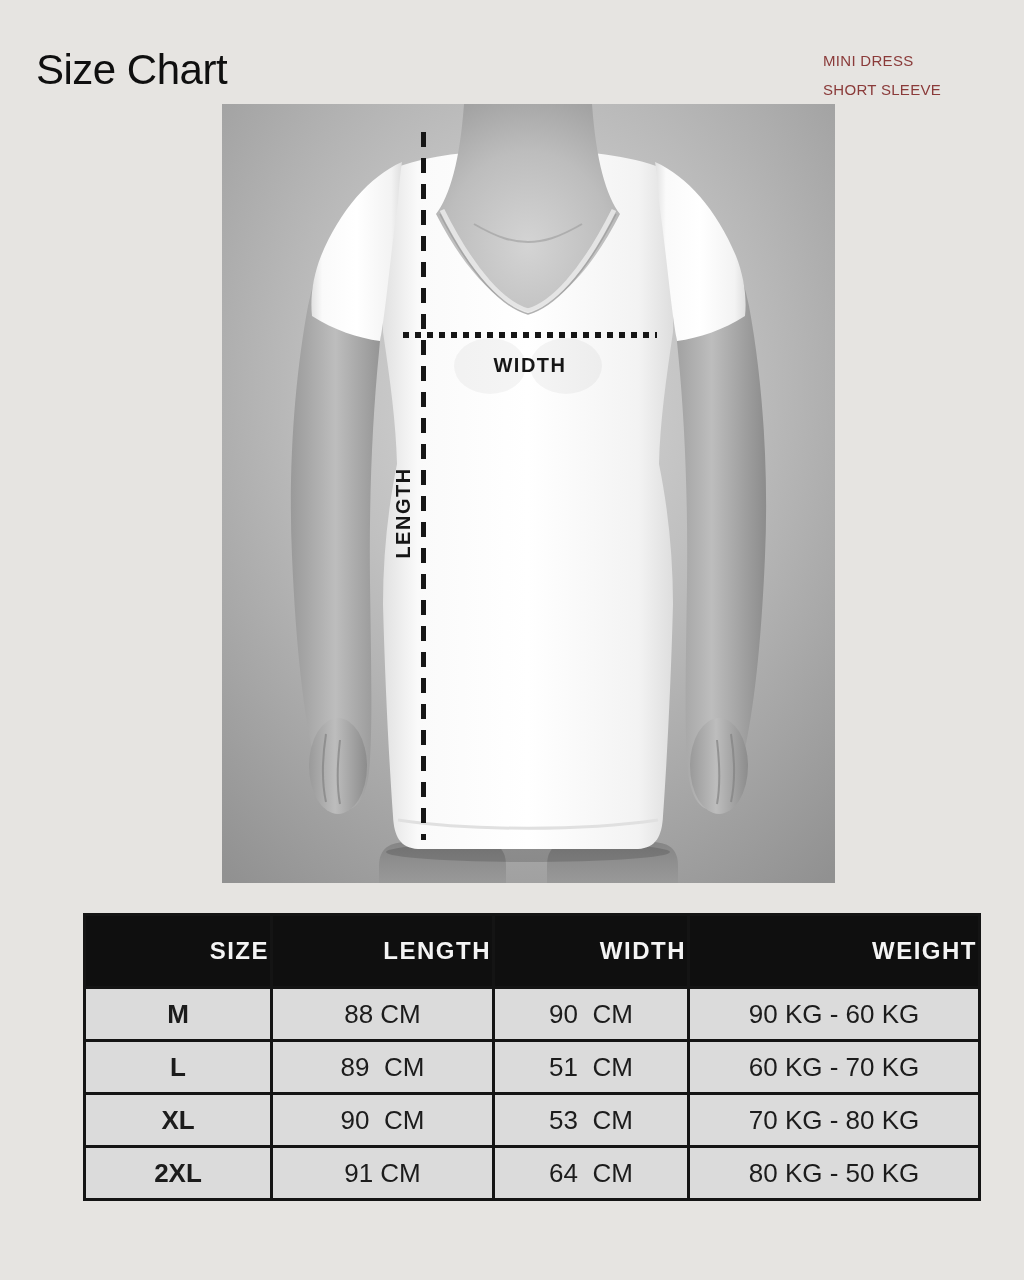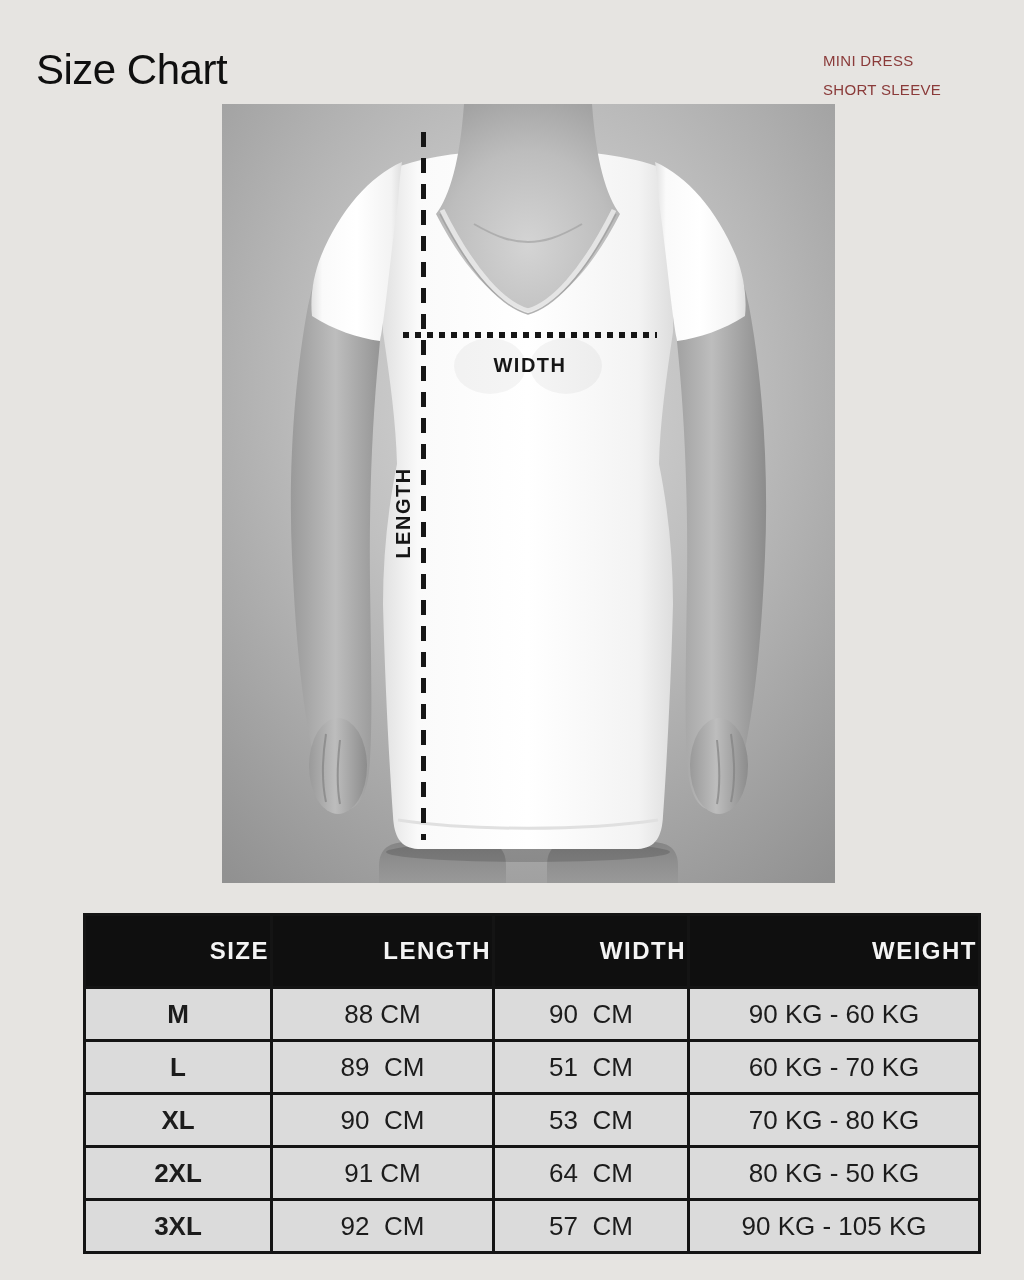--- a/index.html
+++ b/index.html
@@ -177,20 +177,14 @@
       <td>90  CM</td>
       <td>53  CM</td>
       <td>70 KG - 80 KG</td>
     </tr>
     <tr>
       <td class="size-col">2XL</td>
       <td>91 CM</td>
       <td>64  CM</td>
       <td>80 KG - 50 KG</td>
     </tr>
-    <tr>
-      <td class="size-col">3XL</td>
-      <td>92  CM</td>
-      <td>57  CM</td>
-      <td>90 KG - 105 KG</td>
-    </tr>
   </tbody>
 </table>
 
 </body></html>

